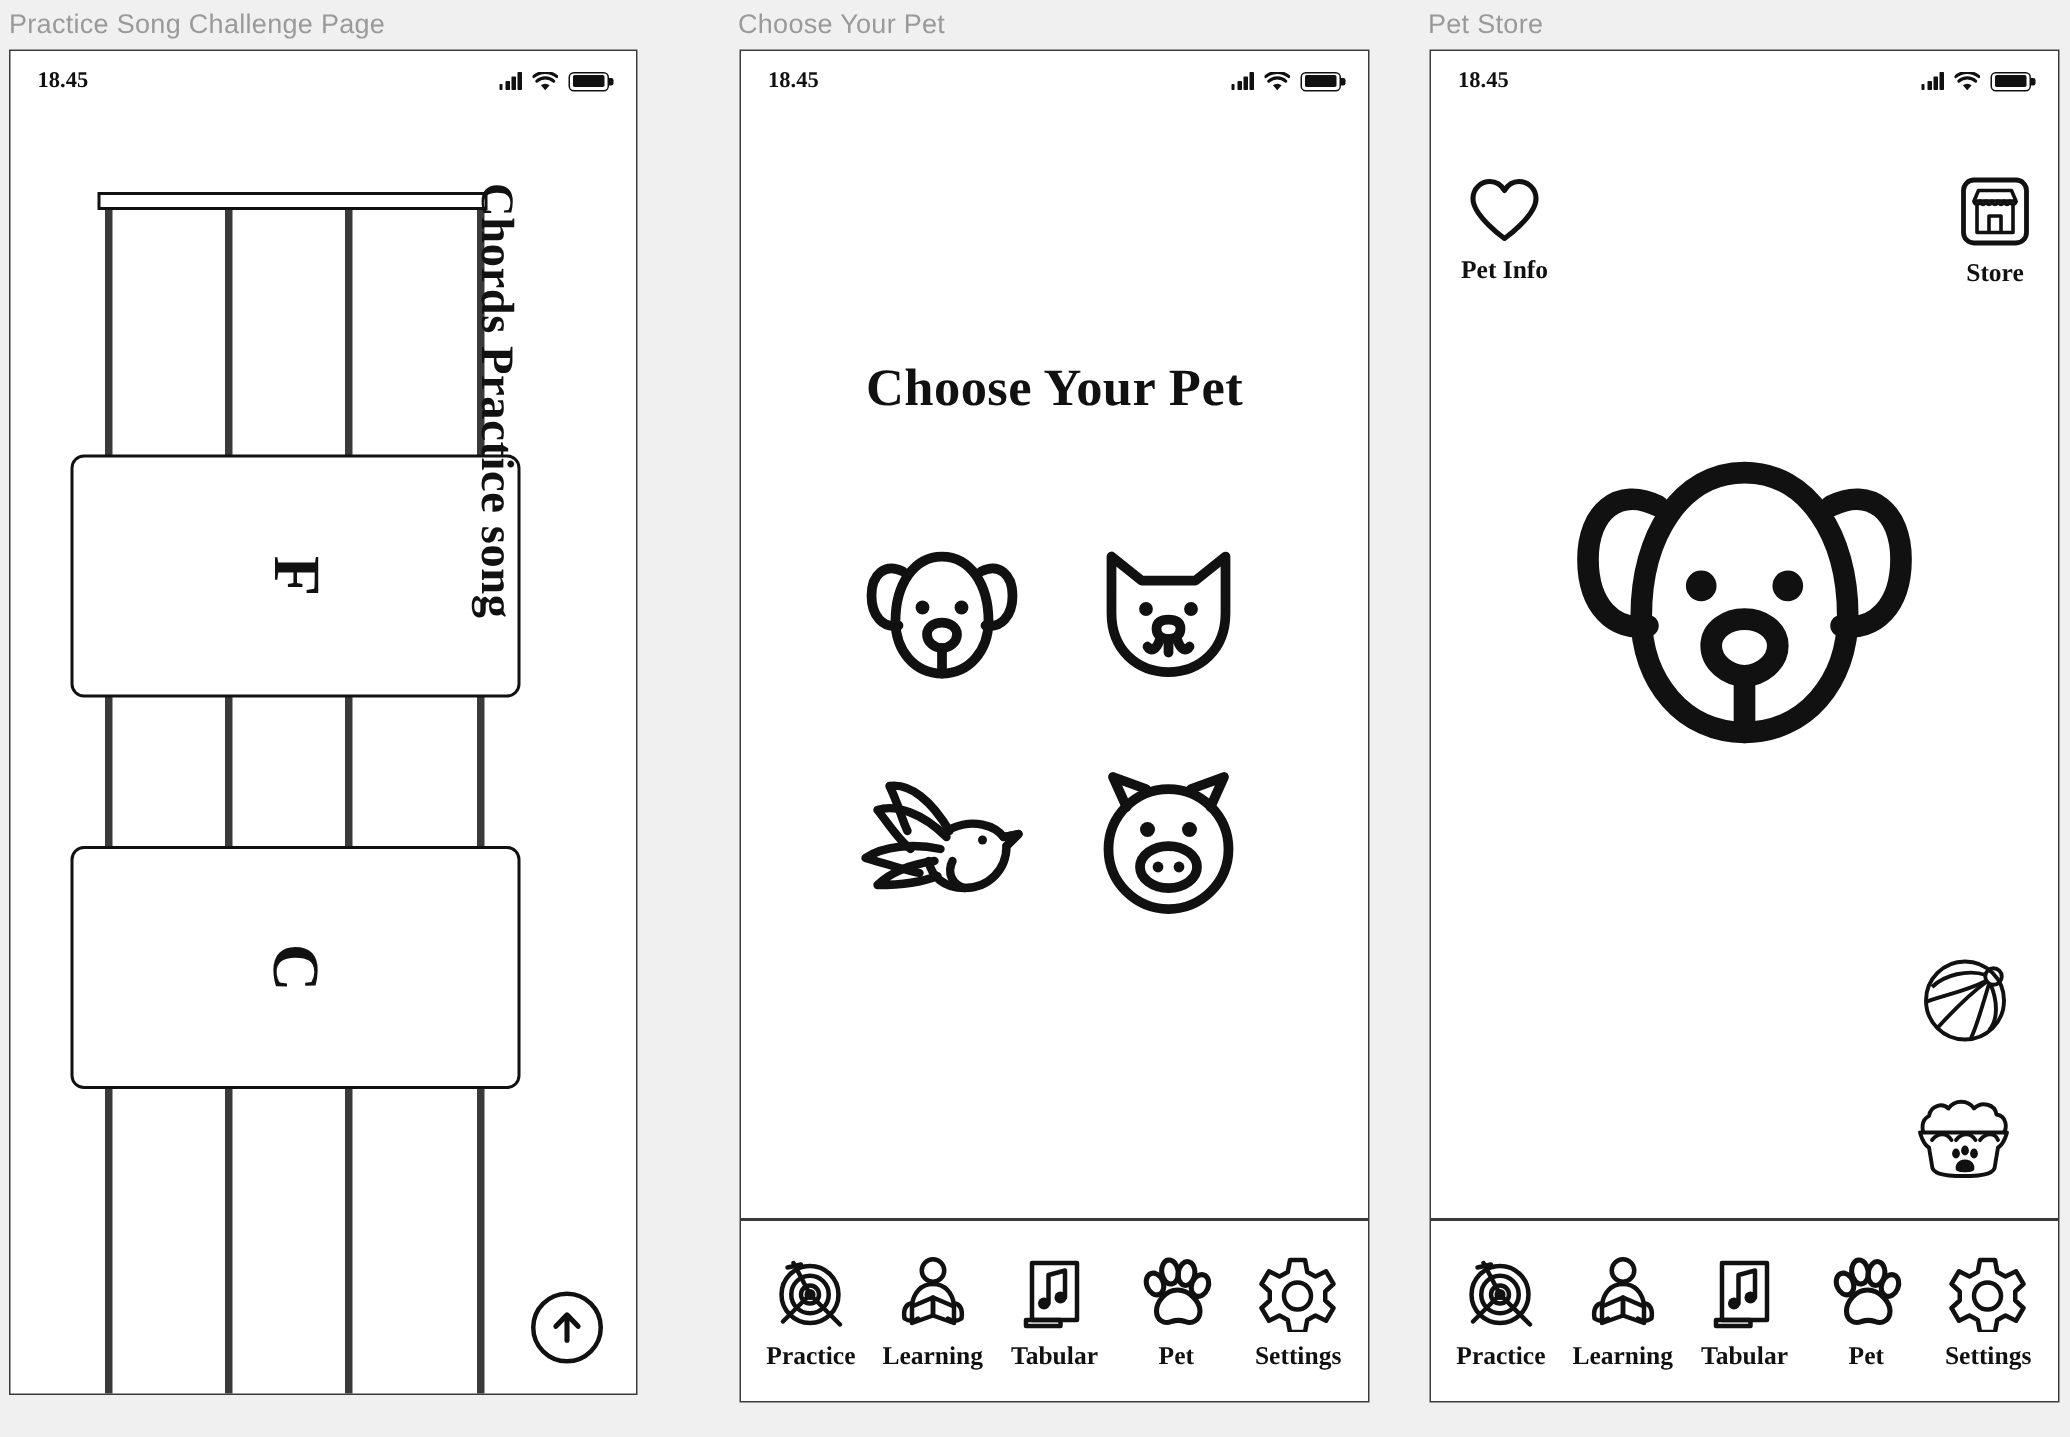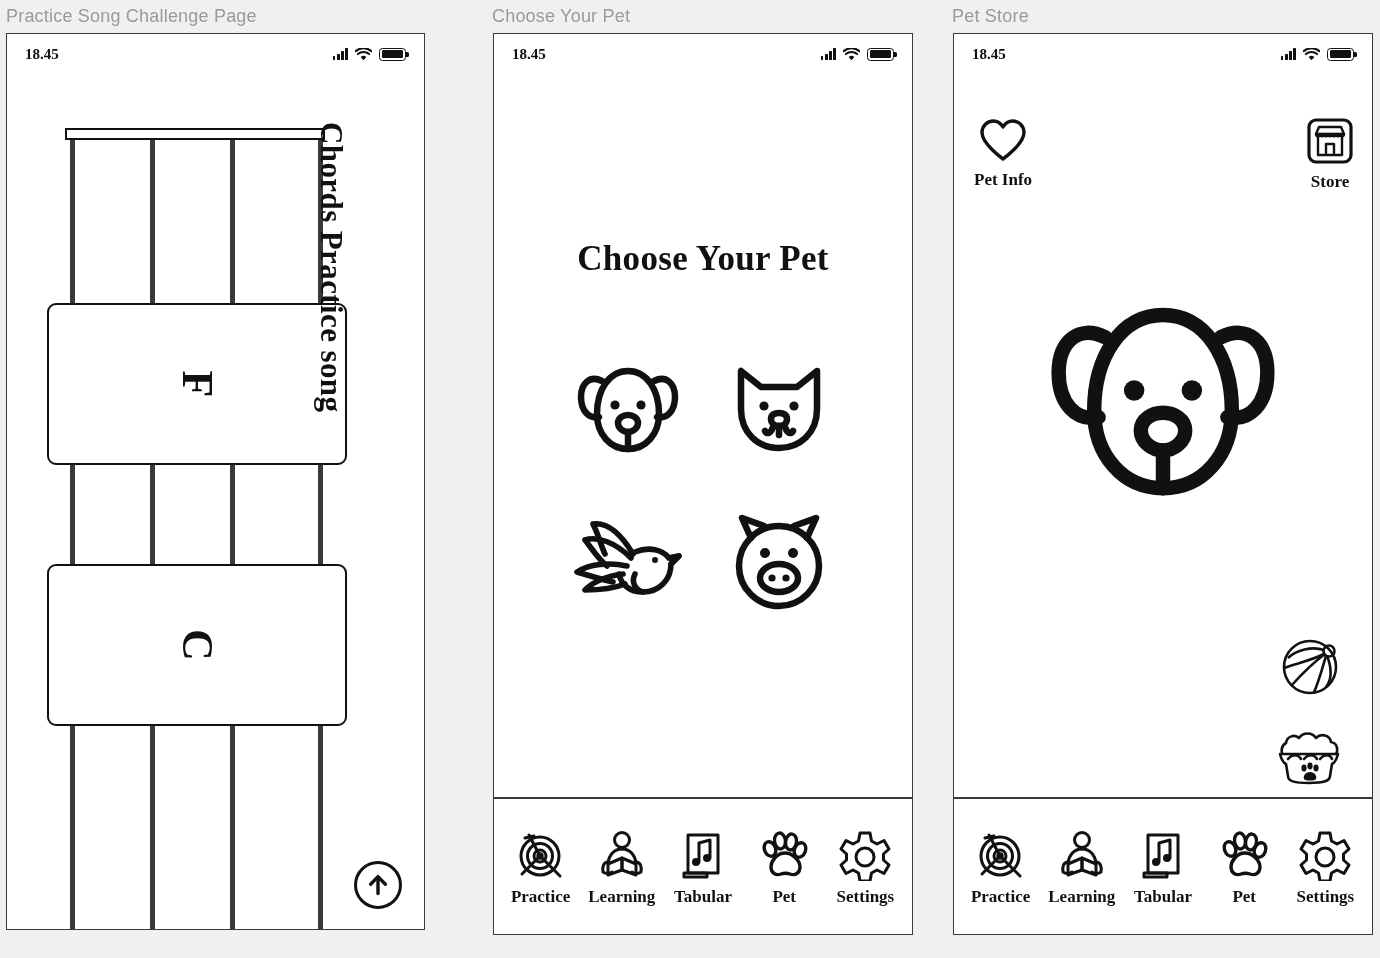--- a/index.html
+++ b/index.html
@@ -161,21 +161,21 @@
   }
   .side-items {
     position: absolute; right: 22px; top: 600px;
     display: flex; flex-direction: column; align-items: center; gap: 24px;
   }
   .side-items .item { cursor: pointer; }
 
   
   .navbar {
     position: absolute; left: 0; right: 0; bottom: 0;
-    height: 137px;
+    height: 122px;
     border-top: 2.2px solid #3a3a3a;
     background: #fff;
     display: flex; align-items: center; justify-content: space-around;
     padding: 0 6px;
   }
   .nav-item {
     display: flex; flex-direction: column; align-items: center;
     gap: 4px; cursor: pointer; flex: 1;
   }
   .nav-item .nav-ico { height: 56px; display: flex; align-items: center; justify-content: center; }

